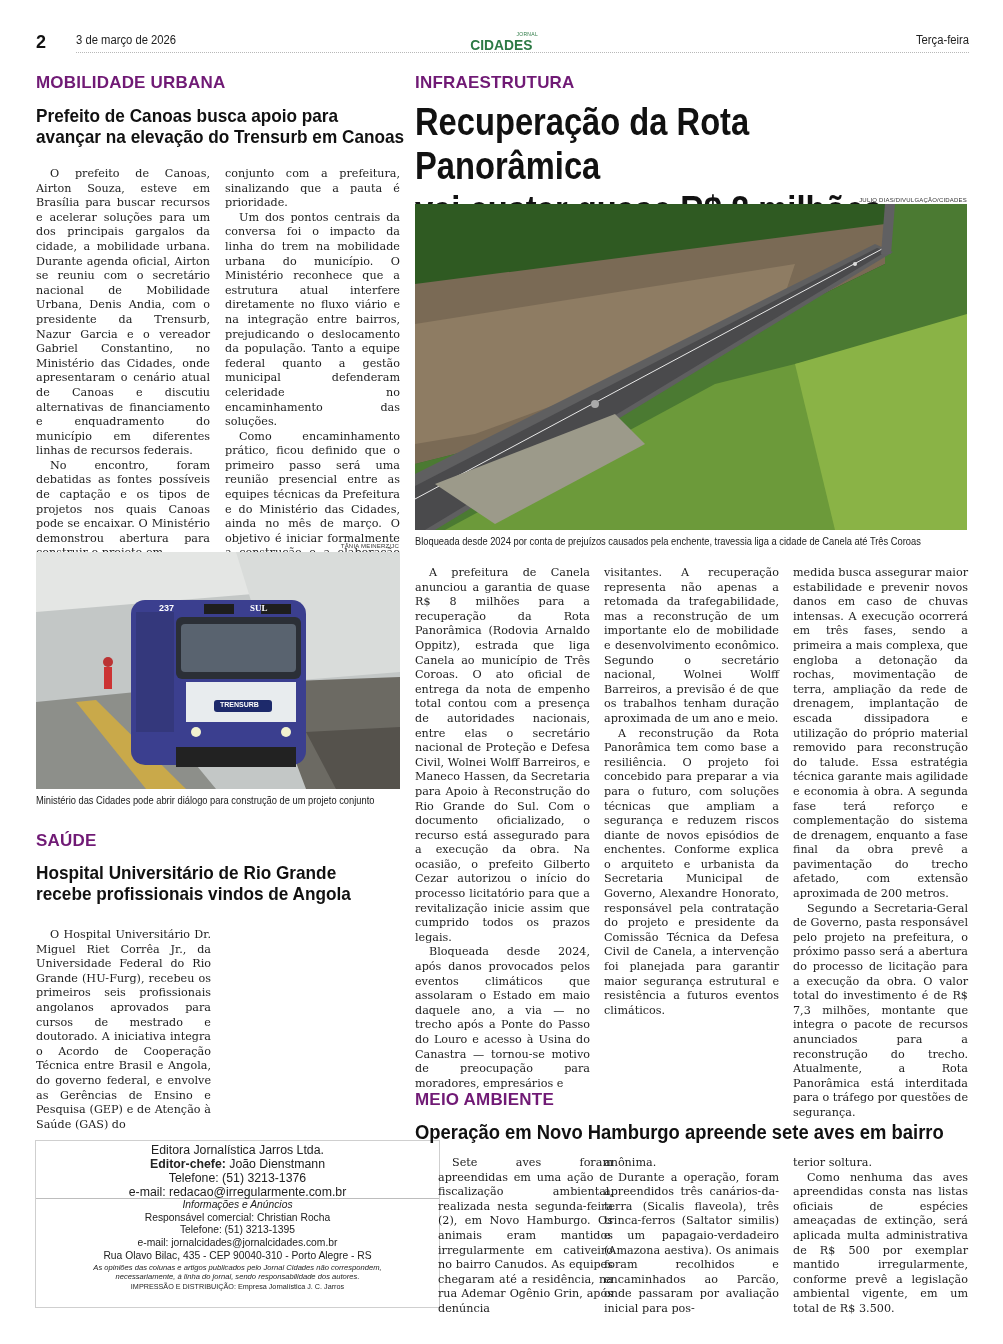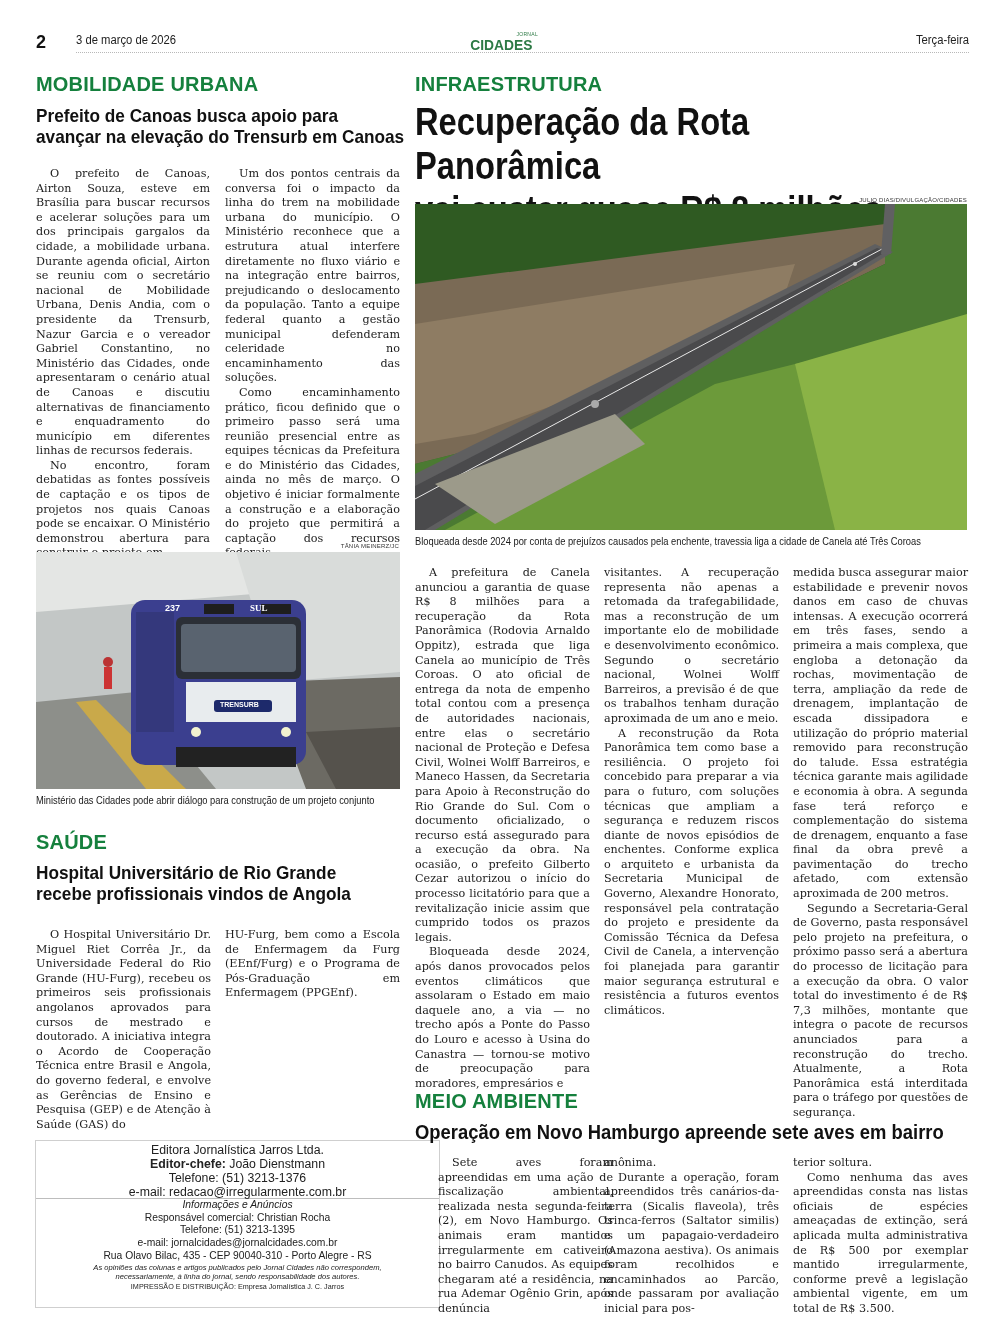--- a/index.html
+++ b/index.html
@@ -11,21 +11,21 @@
   
   .page-num { left: 36px; top: 32px; font-family: "Liberation Sans", sans-serif; font-weight: bold; font-size: 18px; color: #111; }
   .date { left: 76px; top: 33px; font-family: "Liberation Sans", sans-serif; font-size: 12.5px; color: #222; transform: scaleX(0.9); transform-origin: left; }
   .weekday { right: 34px; top: 33px; font-family: "Liberation Sans", sans-serif; font-size: 12.5px; color: #222; transform: scaleX(0.9); transform-origin: right; }
   .logo { left: 468px; top: 31px; width: 70px; text-align: right; }
   .logo-small { font-family: "Liberation Sans", sans-serif; font-size: 5px; color: #2d7a45; letter-spacing: 0.3px; display:block; line-height: 6px; }
   .logo-big { font-family: "Liberation Sans", sans-serif; font-weight: bold; font-size: 15px; color: #2d7a45; display:block; line-height: 15px; transform: scaleX(0.92); transform-origin: left; }
   .header-rule { left: 76px; right: 34px; top: 52px; border-top: 1px dotted #b8b8b8; }
 
   
-  .section { font-family: "Liberation Sans", sans-serif; font-weight: bold; color: #15803d; font-size: 20px; letter-spacing: 0.2px; }
+  .section { font-family: "Liberation Sans", sans-serif; font-weight: bold; color: #701a75; font-size: 17px; letter-spacing: 0.2px; }
   .headline { font-family: "Liberation Sans", sans-serif; font-weight: bold; color: #111; line-height: 1.13; transform-origin: left top; }
 
   .col { font-size: 11.2px; line-height: 14.6px; text-align: justify; hyphens: manual; color: #1c1c1c; }
   .col p { text-indent: 14px; }
 
   .caption { font-family: "Liberation Sans", sans-serif; font-size: 10.6px; color: #1a1a1a; transform: scaleX(0.88); transform-origin: left; white-space: nowrap; }
   .credit { font-family: "Liberation Sans", sans-serif; font-size: 6px; color: #333; text-transform: uppercase; letter-spacing: 0.2px; }
 
   
   .photo { overflow: hidden; }
@@ -57,20 +57,21 @@
 <div class="abs headline" style="left:36px; top:106px; font-size:18.5px; transform:scaleX(0.93);">
   <div>Prefeito de Canoas busca apoio para</div>
   <div>avançar na elevação do Trensurb em Canoas</div>
 </div>
 
 <div class="abs col" style="left:36px; top:167px; width:174px;">
   <p>O prefeito de Canoas, Airton Souza, esteve em Brasília para buscar recursos e acelerar soluções para um dos principais gargalos da cidade, a mobilidade urbana. Durante agenda oficial, Airton se reuniu com o secretário nacional de Mobilidade Urbana, Denis Andia, com o presidente da Trensurb, Nazur Garcia e o vereador Gabriel Constantino, no Ministério das Cidades, onde apresentaram o cenário atual de Canoas e discutiu alternativas de financiamento e enquadramento do município em diferentes linhas de recursos federais.</p>
   <p>No encontro, foram debatidas as fontes possíveis de captação e os tipos de projetos nos quais Canoas pode se encaixar. O Ministério demonstrou abertura para construir o projeto em</p>
 </div>
 <div class="abs col" style="left:225px; top:167px; width:175px;">
+  <p style="text-indent:0">conjunto com a prefeitura, sinalizando que a pauta é prioridade.</p>
   <p>Um dos pontos centrais da conversa foi o impacto da linha do trem na mobilidade urbana do município. O Ministério reconhece que a estrutura atual interfere diretamente no fluxo viário e na integração entre bairros, prejudicando o deslocamento da população. Tanto a equipe federal quanto a gestão municipal defenderam celeridade no encaminhamento das soluções.</p>
   <p>Como encaminhamento prático, ficou definido que o primeiro passo será uma reunião presencial entre as equipes técnicas da Prefeitura e do Ministério das Cidades, ainda no mês de março. O objetivo é iniciar formalmente a construção e a elaboração do projeto que permitirá a captação dos recursos federais.</p>
 </div>
 
 <div class="abs credit" style="right:604px; top:543px;">TÂNIA MEINERZ/JC</div>
 <div class="abs photo" style="left:36px; top:552px; width:364px; height:237px; background:#9aa1a3;">
   <svg viewBox="0 0 364 237" preserveAspectRatio="none">
     <rect x="0" y="0" width="364" height="237" fill="#c3c7c6"></rect>
     <polygon points="0,0 364,0 364,30 0,60" fill="#e4e6e4"></polygon>
     <polygon points="200,0 364,0 364,120 240,130" fill="#d9dcda"></polygon>
@@ -86,35 +87,34 @@
     <rect x="150" y="130" width="110" height="40" fill="#e8ecee"></rect>
     <rect x="178" y="148" width="58" height="12" rx="3" fill="#1d2a6b"></rect>
     <rect x="100" y="60" width="38" height="120" fill="#34387c"></rect>
     <circle cx="160" cy="180" r="5" fill="#f2f2d0"></circle>
     <circle cx="250" cy="180" r="5" fill="#f2f2d0"></circle>
     <rect x="140" y="195" width="120" height="20" fill="#222"></rect>
     <circle cx="72" cy="110" r="5" fill="#b33"></circle>
     <rect x="68" y="115" width="8" height="22" fill="#c33"></rect>
   </svg>
 </div>
-<div class="abs" style="left:165px; top:603px; font-family:'Liberation Sans',sans-serif; font-size:9px; color:#fff; font-weight:bold;">237</div>
+<div class="abs" style="left:159px; top:603px; font-family:'Liberation Sans',sans-serif; font-size:9px; color:#fff; font-weight:bold;">237</div>
 <div class="abs" style="left:250px; top:603px; font-family:Liberation Serif, serif; font-size:9px; color:#fff; font-weight:bold;">SUL</div>
 <div class="abs" style="left:220px; top:701px; font-family:'Liberation Sans',sans-serif; font-size:7px; color:#fff; font-weight:bold;">TRENSURB</div>
 <div class="abs caption" style="left:36px; top:794px;">Ministério das Cidades pode abrir diálogo para construção de um projeto conjunto</div>
 
 <div class="abs section" style="left:36px; top:831px;">SAÚDE</div>
 <div class="abs headline" style="left:36px; top:863px; font-size:18.5px; transform:scaleX(0.93);">
   <div>Hospital Universitário de Rio Grande</div>
   <div>recebe profissionais vindos de Angola</div>
 </div>
 <div class="abs col" style="left:36px; top:928px; width:175px;">
   <p>O Hospital Universitário Dr. Miguel Riet Corrêa Jr., da Universidade Federal do Rio Grande (HU-Furg), recebeu os primeiros seis profissionais angolanos aprovados para cursos de mestrado e doutorado. A iniciativa integra o Acordo de Cooperação Técnica entre Brasil e Angola, do governo federal, e envolve as Gerências de Ensino e Pesquisa (GEP) e de Atenção à Saúde (GAS) do</p>
 </div>
 <div class="abs col" style="left:225px; top:928px; width:175px;">
-  <p style="text-indent:0">HU-Furg, bem como a Escola de Enfermagem da Furg (EEnf/Furg) e o Programa de Pós-Graduação em Enfermagem (PPGEnf).</p>
 </div>
 
 <div class="abs masthead">
   <div class="mh-top">
     <div>Editora Jornalística Jarros Ltda.</div>
     <div><span class="bold">Editor-chefe:</span><span> João Dienstmann</span></div>
     <div>Telefone: (51) 3213-1376</div>
     <div>e-mail: redacao@irregularmente.com.br</div>
   </div>
   <div class="mh-bot">

